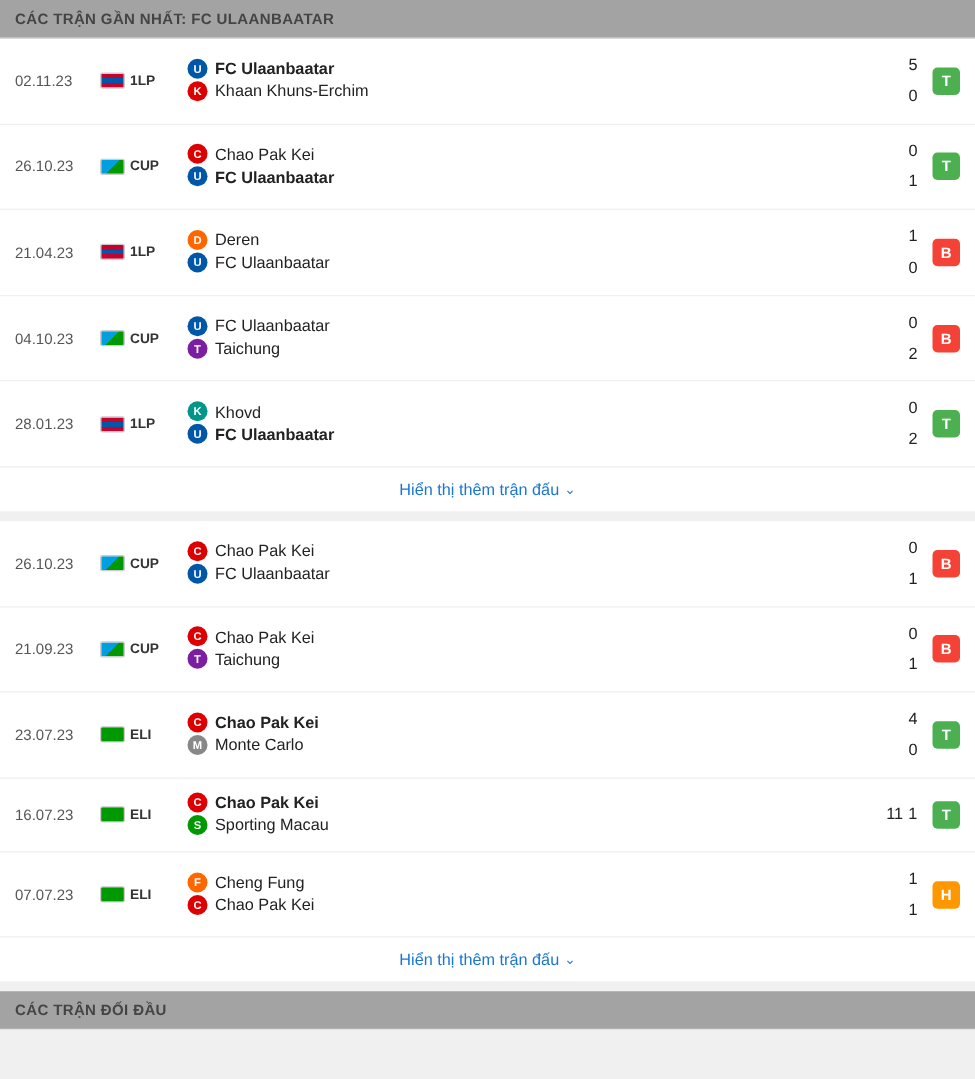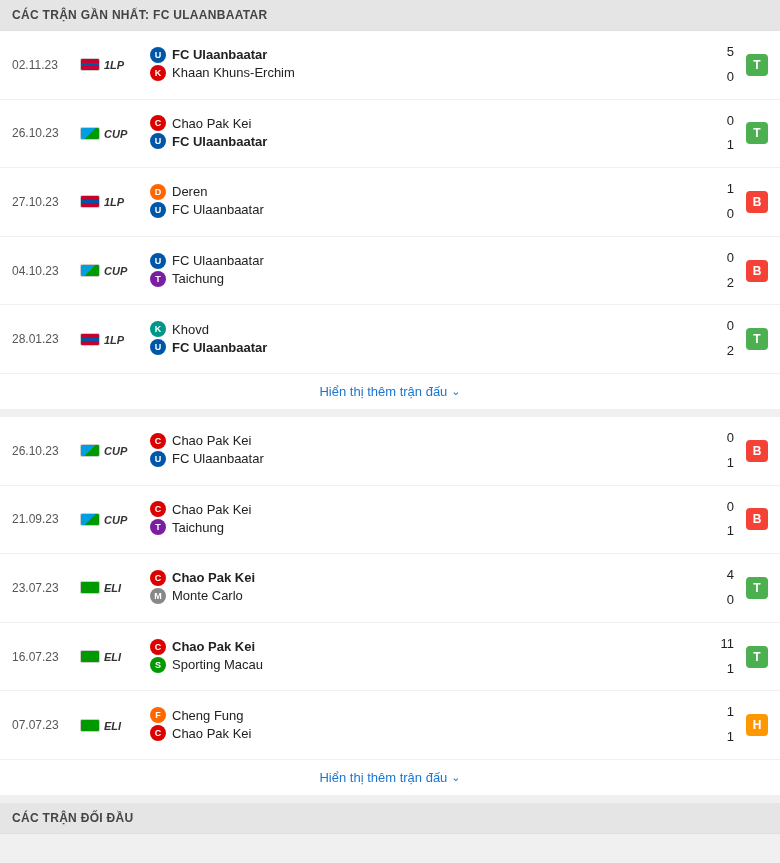--- a/index.html
+++ b/index.html
@@ -8,21 +8,21 @@
       background: #f0f0f0;
       font-size: 13px;
       color: #222;
       width: 780px;
     }
     .section {
       background: #fff;
       margin-bottom: 8px;
     }
     .section-header {
-      background: #e5e5e5;
+      background: #a3a3a3;
       padding: 8px 12px;
       font-size: 12px;
       font-weight: bold;
       color: #444;
       border-bottom: 1px solid #e0e0e0;
       text-transform: uppercase;
       letter-spacing: 0.3px;
     }
     .match-group {
       border-bottom: 1px solid #f0f0f0;
@@ -30,24 +30,23 @@
     }
     .date-col {
       width: 68px;
       font-size: 12px;
       color: #555;
       flex-shrink: 0;
     }
     .comp-col {
       width: 70px;
       display: flex;
-      align-items: flex-end;
+      align-items: center;
       gap: 4px;
       flex-shrink: 0;
-      font-style: italic;
     }
     .comp-flag {
       width: 20px;
       height: 13px;
       display: inline-flex;
       align-items: center;
       justify-content: center;
       font-size: 10px;
       border-radius: 2px;
       flex-shrink: 0;
@@ -189,21 +188,21 @@
           </div>
           <div class="scores-col" style="display: flex; flex-direction: column; align-items: flex-end; min-width: 25px; margin-right: 12px;">
             <div class="score-val">0</div>
             <div class="score-val">1</div>
           </div>
           <div class="result-badge badge-green">T</div>
         </div>
       </div>
       <div class="match-group">
         <div style="display: flex; align-items: center; padding: 5px 12px; gap: 0px;">
-          <div class="date-col">27.10.23</div>
+          <div class="date-col">21.04.23</div>
           <div class="comp-col">
             <div class="comp-flag mongolia"></div>
             <span class="comp-label">1LP</span>
           </div>
           <div class="teams-wrapper" style="flex: 1 1 0%;">
             <div class="team-row" style="margin-bottom: 2px;">
               <div class="team-icon icon-orange">D</div>
               <span class="team-name">Deren</span>
             </div>
             <div class="team-row" style="margin-bottom: 2px;">
@@ -354,21 +353,21 @@
           <div class="teams-wrapper" style="flex: 1 1 0%;">
             <div class="team-row" style="margin-bottom: 2px;">
               <div class="team-icon icon-red">C</div>
               <span class="team-name bold">Chao Pak Kei</span>
             </div>
             <div class="team-row" style="margin-bottom: 2px;">
               <div class="team-icon icon-green">S</div>
               <span class="team-name">Sporting Macau</span>
             </div>
           </div>
-          <div class="scores-col" style="display: flex; flex-direction: column; align-items: flex-end; min-width: 25px; margin-right: 12px;">
+          <div class="scores-col" style="display: flex; flex-direction: row; align-items: flex-end; min-width: 25px; margin-right: 12px;">
             <div class="score-val">11</div>
             <div class="score-val">1</div>
           </div>
           <div class="result-badge badge-green">T</div>
         </div>
       </div>
       <div class="match-group">
         <div style="display: flex; align-items: center; padding: 5px 12px; gap: 0px;">
           <div class="date-col">07.07.23</div>
           <div class="comp-col">

